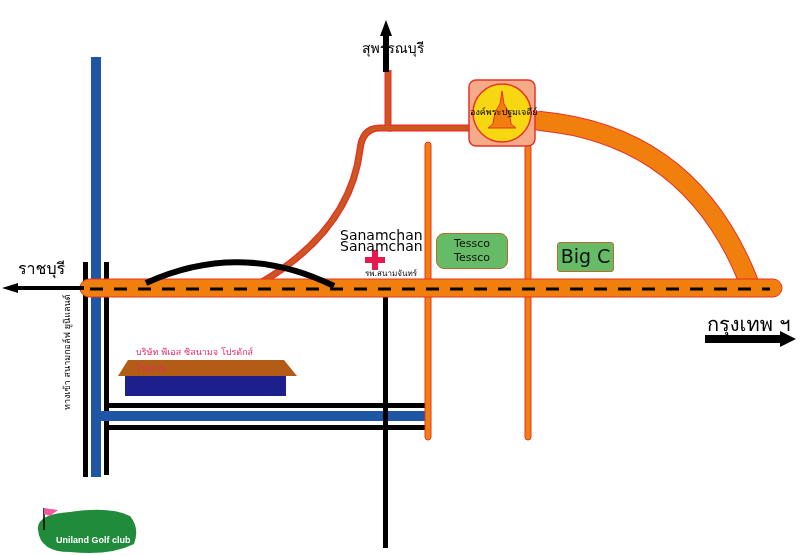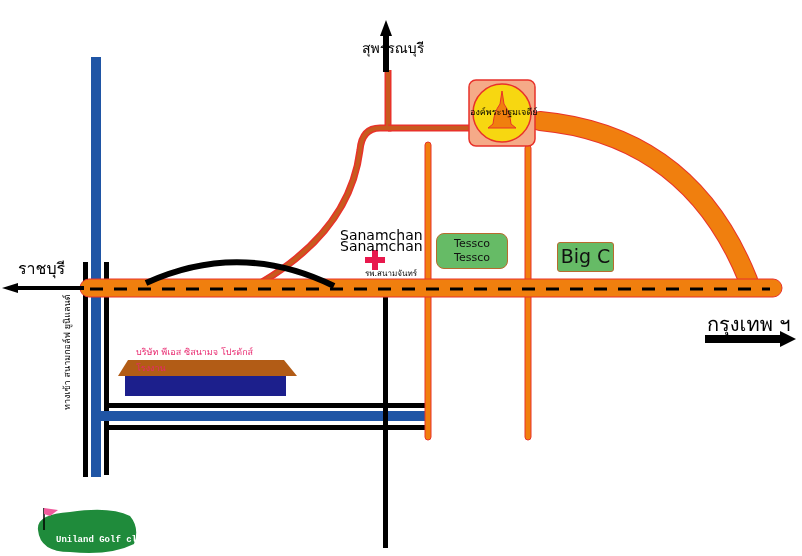--- a/index.html
+++ b/index.html
@@ -12,21 +12,21 @@
   #lbl-hospital { left:340px; top:230px; font-size:14px; text-align:center; line-height:11px; width:70px; }
   #lbl-hospital-th { left:365px; top:267px; font-size:8px; }
   #lbl-ratchaburi { left:18px; top:256px; font-size:16px; }
   #lbl-bangkok { left:698px; top:308px; font-size:20px;margin-left:9px; }
   #lbl-factory1 { left:136px; top:334px; font-size:9px; color:#e8266e;margin-top:27px; }
   #lbl-factory2 { left:136px; top:345px; font-size:9px; color:#e8266e; }
   #lbl-golfroad { left:60px; top:298px; font-size:9px; transform-origin:0 0; transform:translate(0px,112px) rotate(-90deg); }
   .badge { position:absolute; background:#66bb66; border:1.5px solid #b86b2e; border-radius:8px; color:#111; text-align:center; }
   #badge-tesco { left:436px; top:233px; width:72px; height:36px; font-size:11px; line-height:14px; padding-top:3px; box-sizing:border-box; }
   #badge-bigc { left:557px; top:242px; width:55px; height:28px; font-size:19px; line-height:26px; border-radius:3px; }
-  #lbl-golf { left:56px; top:535px; font-size:9px; color:#fff; font-family:Liberation Mono, monospace; font-weight:bold; }
+  #lbl-golf { left:56px; top:535px; font-size:9px; color:#fff; font-family:Liberation Sans, sans-serif; font-weight:bold; }
 </style>
 </head>
 <body>
 
 <svg id="map" viewBox="0 0 802 556" xmlns="http://www.w3.org/2000/svg">
 
   <rect x="91" y="57" width="10" height="420" fill="#1f55a5"></rect>
 
   <rect x="83" y="262" width="5" height="215" fill="#000"></rect>
   <rect x="104" y="262" width="5" height="213" fill="#000"></rect>

